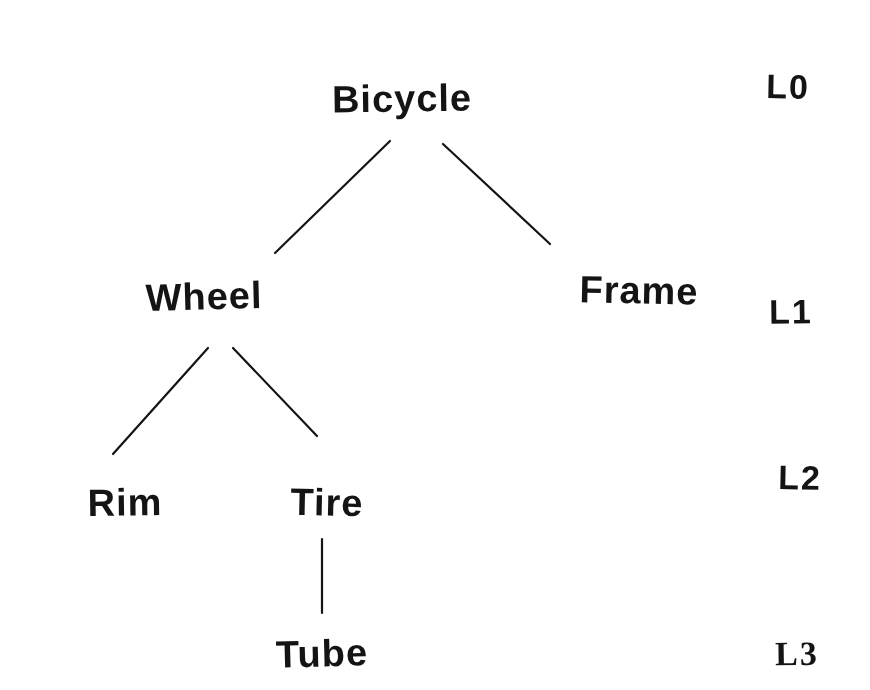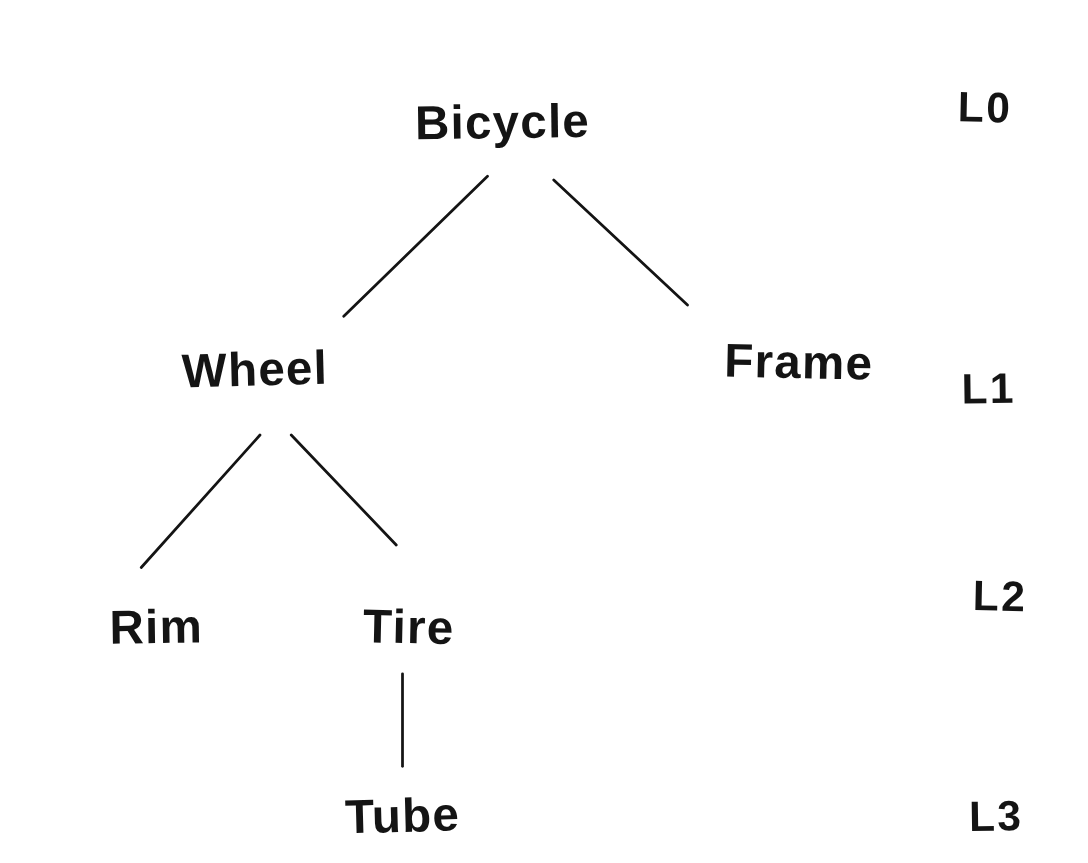--- a/index.html
+++ b/index.html
@@ -72,15 +72,15 @@
   <div class="node tilt-b" style="left:327px; top:487px;">Tire</div>
 
   <div class="node tilt-a" style="left:322px; top:638px;">Tube</div>
 
   <div class="level-label tilt-b" style="left:788px; top:71px;">L0</div>
 
   <div class="level-label tilt-c" style="left:791px; top:296px;">L1</div>
 
   <div class="level-label tilt-b" style="left:800px; top:462px;">L2</div>
 
-  <div class="level-label tilt-c" style="left:797px; top:638px;">L3</div>
+  <div class="level-label tilt-c" style="left:797px; top:638px;font-family:Liberation Serif, serif;">L3</div>
 
 </div>
 
 </body></html>

